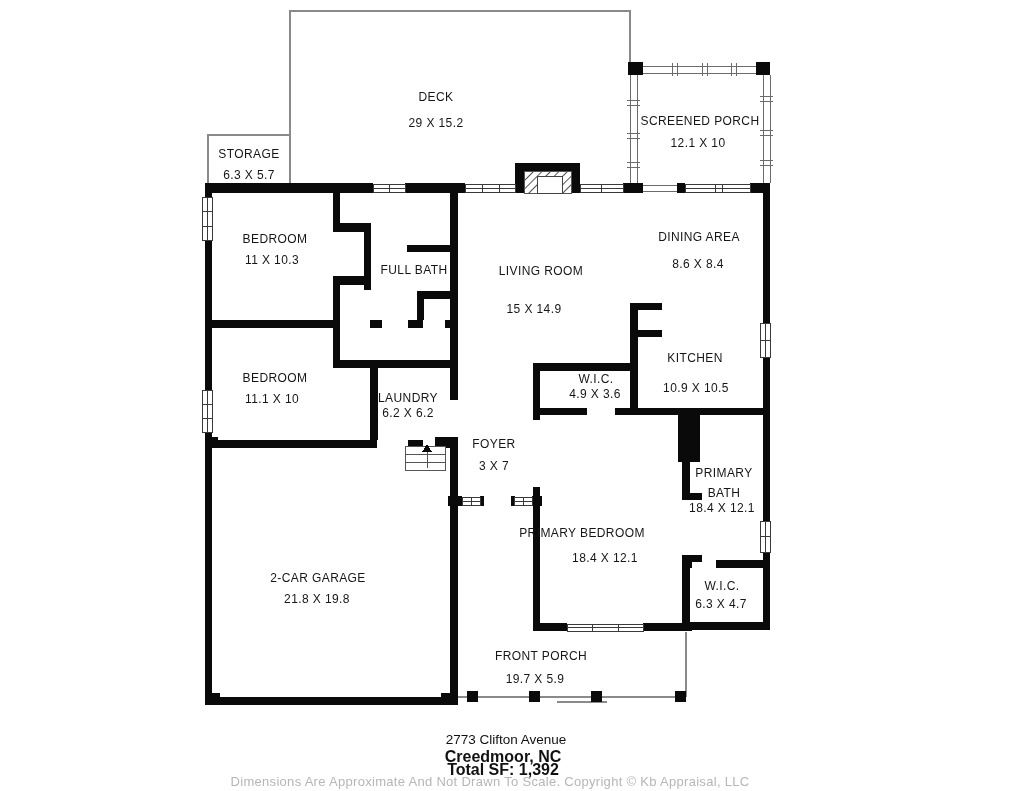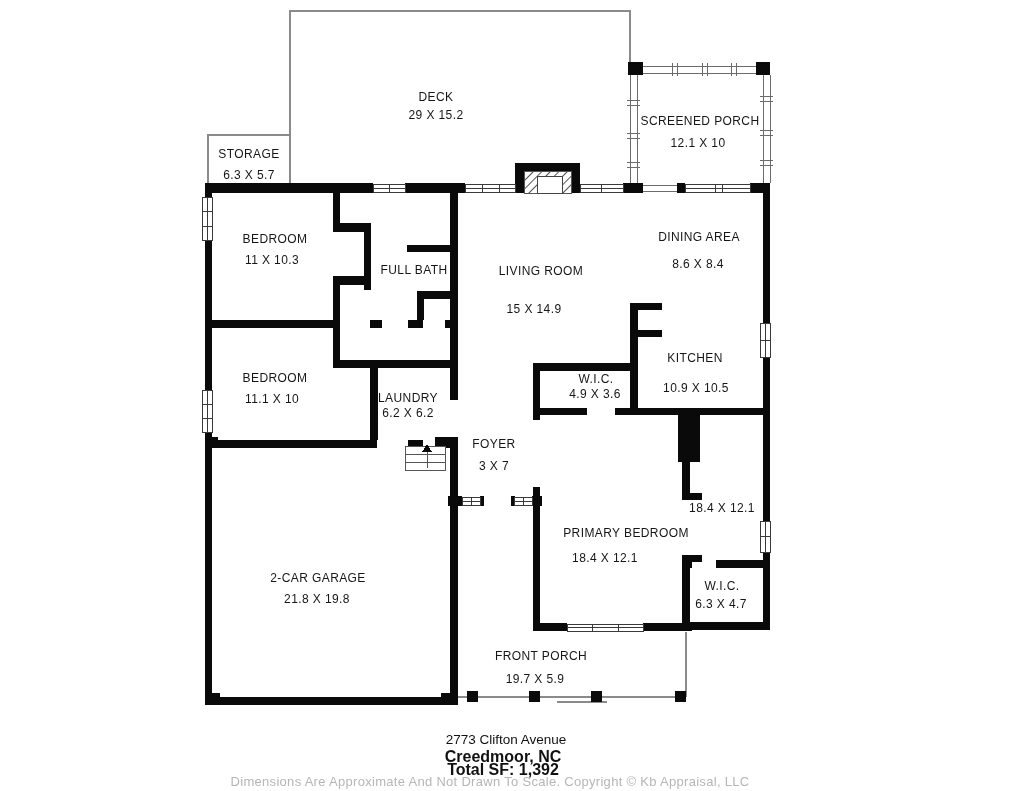--- a/index.html
+++ b/index.html
@@ -230,21 +230,21 @@
     <g>
           <rect x="567" y="624" width="76" height="7"></rect>
           <line x1="567" y1="627" x2="643" y2="627"></line>
           <line x1="592" y1="624" x2="592" y2="631"></line>
           <line x1="618" y1="624" x2="618" y2="631"></line>
         </g>
   </g>
 </svg>
 
   <div class="lbl" style="left:436px;top:90px">DECK</div>
-  <div class="lbl" style="left:436px;top:108px">29 X 15.2</div>
+  <div class="lbl" style="left:436px;top:116px">29 X 15.2</div>
   <div class="lbl" style="left:249px;top:147px">STORAGE</div>
   <div class="lbl" style="left:249px;top:168px">6.3 X 5.7</div>
   <div class="lbl" style="left:700px;top:114px">SCREENED PORCH</div>
   <div class="lbl" style="left:698px;top:136px">12.1 X 10</div>
   <div class="lbl" style="left:275px;top:232px">BEDROOM</div>
   <div class="lbl" style="left:272px;top:253px">11 X 10.3</div>
   <div class="lbl" style="left:414px;top:263px">FULL BATH</div>
   <div class="lbl" style="left:541px;top:264px">LIVING ROOM</div>
   <div class="lbl" style="left:534px;top:302px">15 X 14.9</div>
   <div class="lbl" style="left:699px;top:230px">DINING AREA</div>
@@ -252,22 +252,23 @@
   <div class="lbl" style="left:695px;top:351px">KITCHEN</div>
   <div class="lbl" style="left:696px;top:381px">10.9 X 10.5</div>
   <div class="lbl" style="left:596px;top:372px">W.I.C.</div>
   <div class="lbl" style="left:595px;top:387px">4.9 X 3.6</div>
   <div class="lbl" style="left:275px;top:371px">BEDROOM</div>
   <div class="lbl" style="left:272px;top:392px">11.1 X 10</div>
   <div class="lbl" style="left:408px;top:391px">LAUNDRY</div>
   <div class="lbl" style="left:408px;top:406px">6.2 X 6.2</div>
   <div class="lbl" style="left:494px;top:437px">FOYER</div>
   <div class="lbl" style="left:494px;top:459px">3 X 7</div>
+  <div class="lbl wrap" style="left:724px;top:463px">PRIMARY BATH</div>
   <div class="lbl" style="left:722px;top:501px">18.4 X 12.1</div>
-  <div class="lbl" style="left:626px;top:526px">PRIMARY BEDROOM</div>
+  <div class="lbl" style="left:582px;top:526px">PRIMARY BEDROOM</div>
   <div class="lbl" style="left:605px;top:551px">18.4 X 12.1</div>
   <div class="lbl" style="left:722px;top:579px">W.I.C.</div>
   <div class="lbl" style="left:721px;top:597px">6.3 X 4.7</div>
   <div class="lbl" style="left:318px;top:571px">2-CAR GARAGE</div>
   <div class="lbl" style="left:317px;top:592px">21.8 X 19.8</div>
   <div class="lbl" style="left:541px;top:649px">FRONT PORCH</div>
   <div class="lbl" style="left:535px;top:672px">19.7 X 5.9</div>
 
   <div>
     <div class="footer-line f-bold" style="left:506px;top:732px">2773 Clifton Avenue</div>

